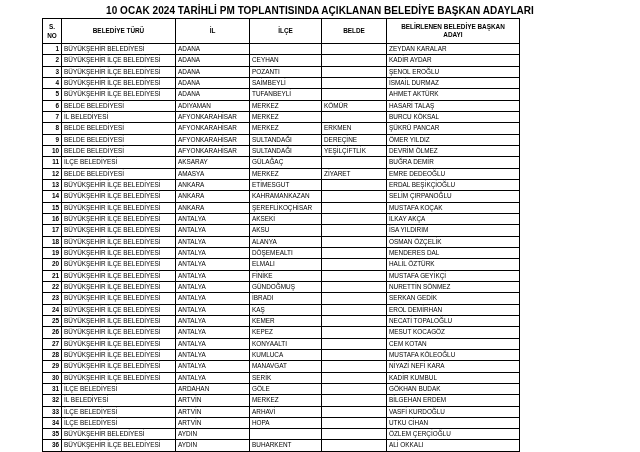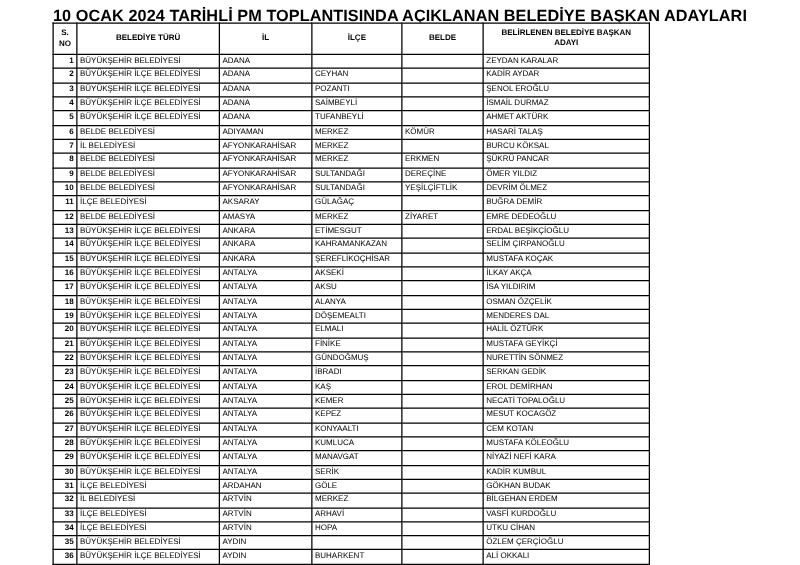--- a/index.html
+++ b/index.html
@@ -14,21 +14,21 @@
     overflow: hidden;
     position: relative;
   }
 
   #doc-title {
     position: absolute;
     left: 0;
     top: 5px;
     width: 640px;
     text-align: center;
-    font-size: 13px;
+    font-size: 10px;
     font-weight: bold;
     color: #000000;
     letter-spacing: 0.05px;
     white-space: nowrap;
   }
 
   #candidates-table {
     position: absolute;
     left: 42px;
     top: 18px;

